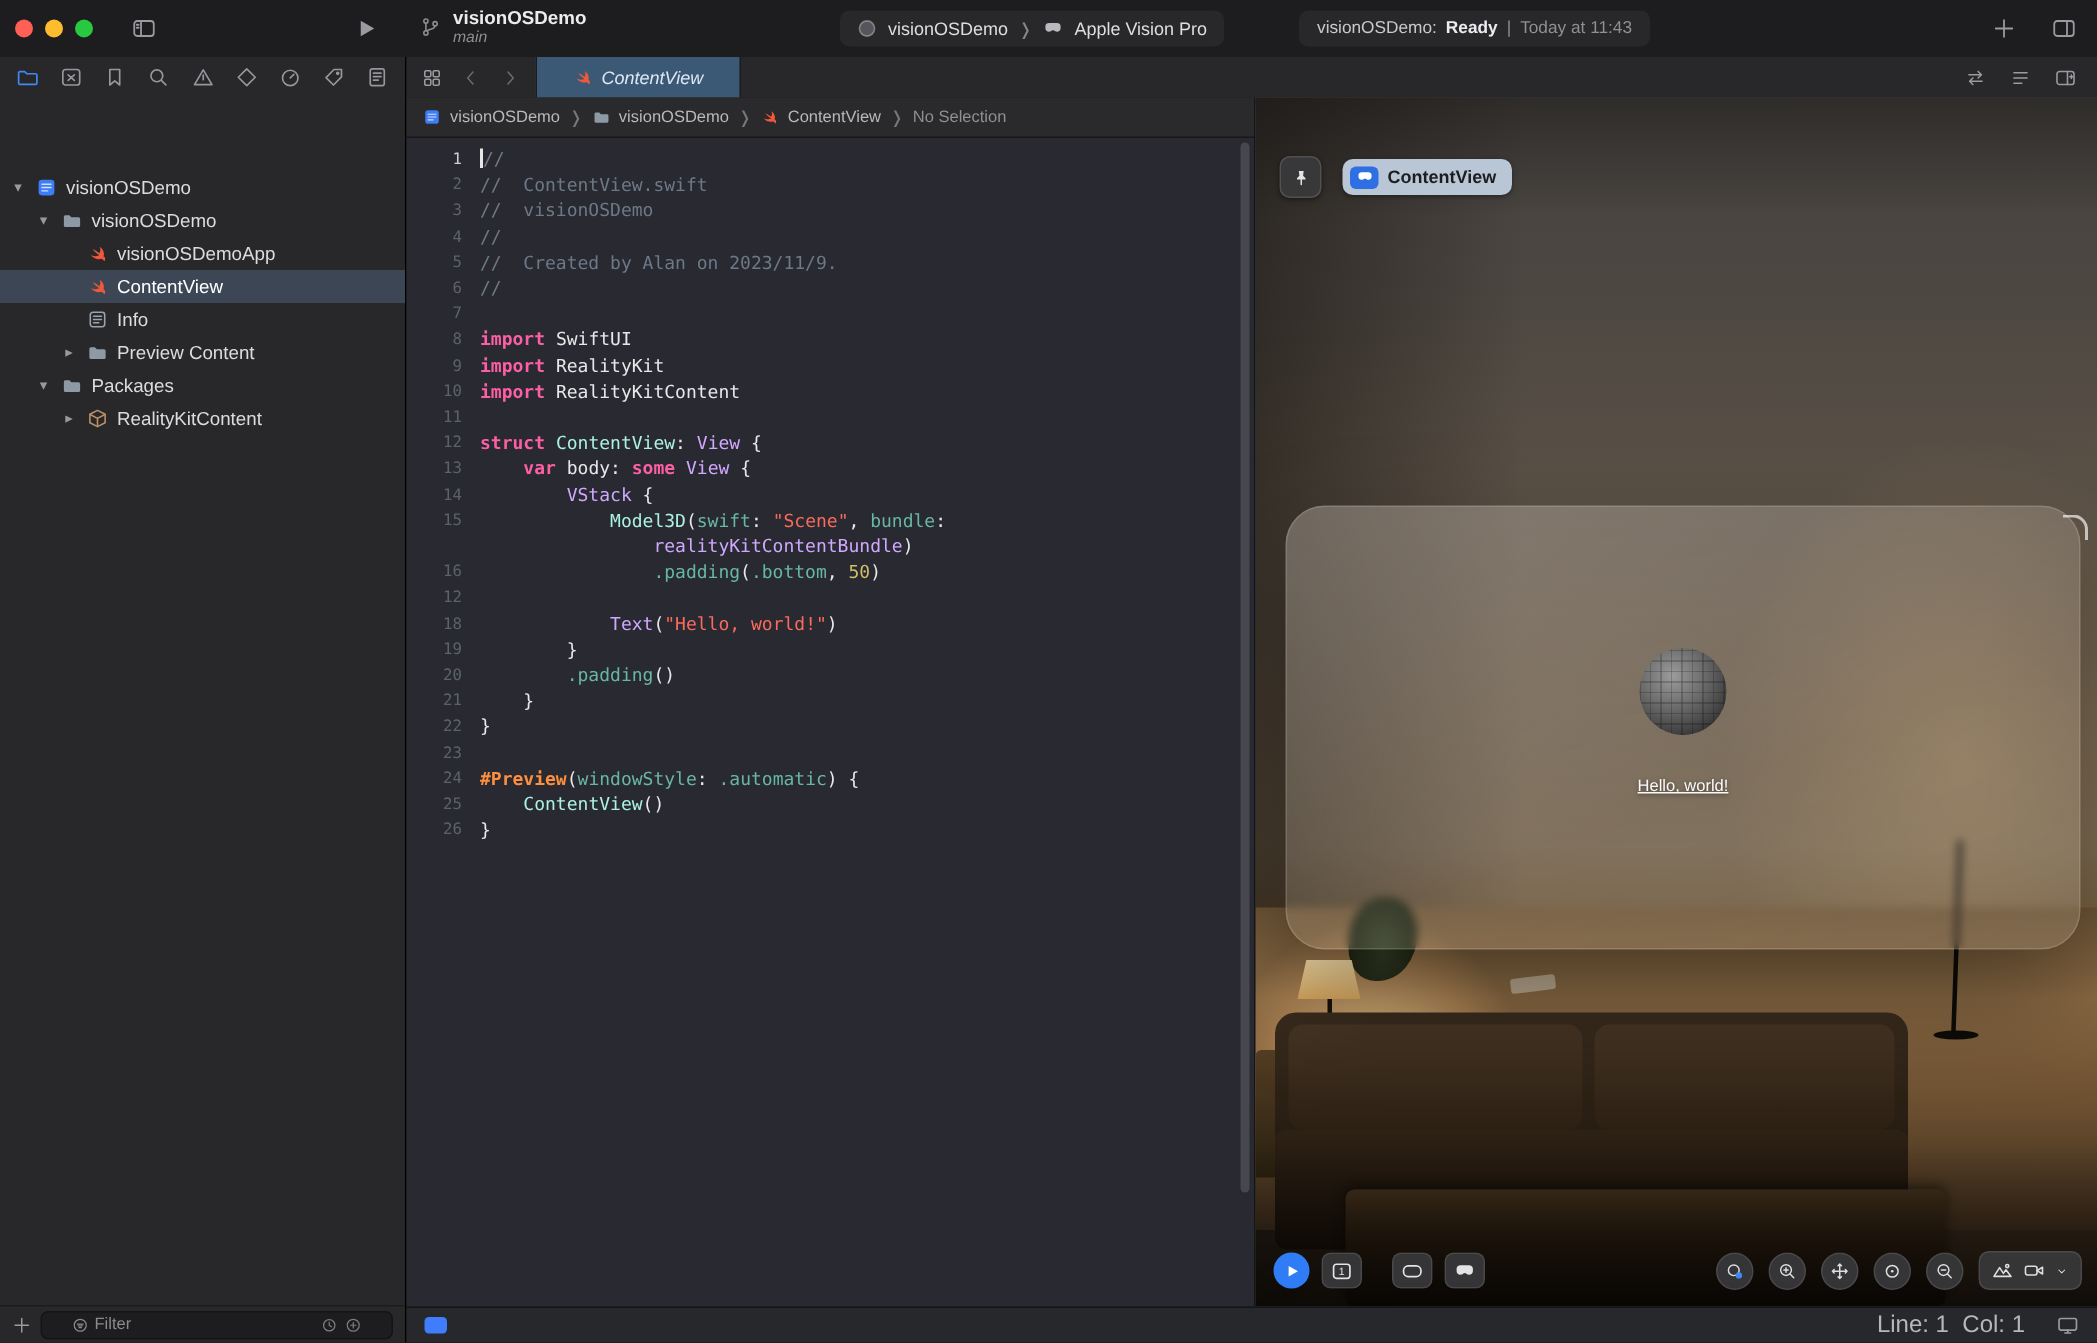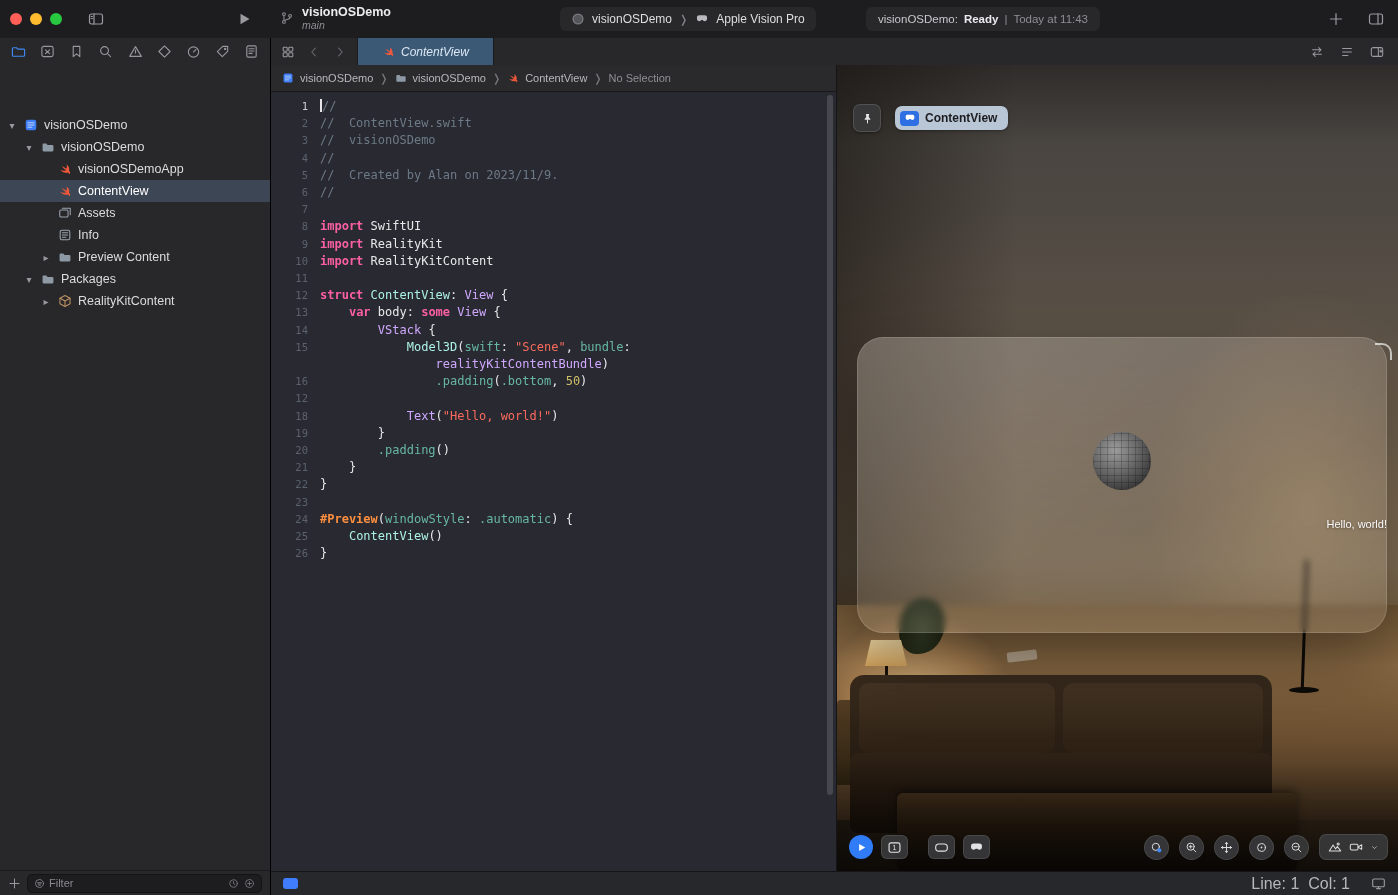--- a/index.html
+++ b/index.html
@@ -38,21 +38,21 @@
   .tree-row.sel{background:#3d4654;color:#fff;}
   .disc{width:12px;text-align:center;color:#98989d;font-size:10px;flex:none;}
   .t-ic{width:16px;flex:none;display:grid;place-items:center;}
   .t-ic svg{width:14px;height:14px;}
   .t-ic.folder{color:#8e99a6}.t-ic.assets,.t-ic.infolist{color:#9aa3ad}.t-ic.package{color:#bd9064}
   .t-label{white-space:nowrap;}
   .sidebar-bottom{position:absolute;left:0;right:0;bottom:0;height:24px;background:#28282a;border-top:1px solid #1b1b1d;
       display:flex;align-items:center;gap:6px;padding:0 8px;}
   .sb-plus{color:#9a9aa0}.sb-plus svg{width:13px;height:13px;}
   .filter-field{flex:1;height:17px;background:#1d1d1f;border:1px solid #141416;border-radius:5px;
-      display:flex;align-items:center;gap:4px;padding:0 6px;color:#8a8a8f;font-size:11px;}
+      display:flex;align-items:center;gap:4px;padding:0 20px;color:#8a8a8f;font-size:11px;}
   .filter-field svg{width:11px;height:11px;}
   .ff-right{margin-left:auto;display:flex;gap:5px;color:#7d7d82;}
 
   
   .tabbar{position:absolute;left:271px;right:0;top:38px;height:27px;background:#28282a;border-bottom:1px solid #18181a;
       display:flex;align-items:center;}
   .tab-icons-left{display:flex;gap:12px;padding:0 10px;color:#9a9aa0;}
   .tbi svg{width:14px;height:14px;}
   .tbi.dim{color:#6a6a6f;}
   .tab{height:27px;display:flex;align-items:center;gap:6px;padding:0 24px;background:#3b5875;color:#dce8f5;
@@ -112,22 +112,22 @@
   .vignette{left:0;right:0;bottom:0;height:110px;background:linear-gradient(transparent,rgba(0,0,0,.55));}
 
   .glass-window{position:absolute;left:20px;top:272px;width:530px;height:296px;border-radius:26px;
       background:linear-gradient(160deg,rgba(236,226,216,.30),rgba(192,182,172,.16) 60%,rgba(162,152,142,.22));
       box-shadow:0 30px 70px rgba(0,0,0,.38), inset 0 0 0 1px rgba(255,255,255,.14);backdrop-filter:blur(3px);}
   .sphere{position:absolute;left:50%;top:95px;width:58px;height:58px;margin-left:-29px;border-radius:50%;
       background:radial-gradient(circle at 38% 32%,#9c9c9c,#6b6b6b 40%,#3c3c3c 75%,#202020 100%);}
   .sphere::before{content:"";position:absolute;inset:0;border-radius:50%;opacity:.5;
       background:repeating-linear-gradient(0deg,rgba(0,0,0,.38) 0 1px,transparent 1px 7px),
                  repeating-linear-gradient(90deg,rgba(0,0,0,.38) 0 1px,transparent 1px 7px);}
-  .hello{position:absolute;left:0;right:0;top:181px;text-align:right;color:#fafafa;font-size:11px;
-      text-shadow:0 1px 3px rgba(0,0,0,.45);}
+  .hello{position:absolute;left:0;right:0;top:181px;text-align:center;color:#fafafa;font-size:11px;
+      text-shadow:0 1px 3px rgba(0,0,0,.45);text-decoration:underline;}
   .win-handle{position:absolute;right:-5px;top:6px;width:15px;height:15px;border-top:2px solid rgba(255,255,255,.65);
       border-right:2px solid rgba(255,255,255,.65);border-top-right-radius:10px;}
 
   .canvas-topbar{position:absolute;left:16px;top:39px;display:flex;align-items:center;gap:14px;}
   .pin-btn{width:26px;height:26px;border-radius:7px;background:rgba(57,57,59,.93);border:1px solid rgba(255,255,255,.13);
       color:#e5e5e7;display:grid;place-items:center;box-shadow:0 1px 3px rgba(0,0,0,.4);}
   .pin-btn svg{width:13px;height:13px;}
   .preview-pill{height:24px;border-radius:7px;background:#b9c6d6;display:flex;align-items:center;gap:6px;
       padding:0 11px 0 5px;color:#1d1d1f;font-size:12px;font-weight:bold;box-shadow:0 1px 3px rgba(0,0,0,.35);}
   .pill-goggles{width:19px;height:15px;border-radius:4px;background:#2e6fe4;color:#fff;display:grid;place-items:center;}
@@ -316,30 +316,20 @@
         <span class="t-label">visionOSDemoApp</span>
       </div>
       <div class="tree-row sel" style="padding-left: 40px;">
         <span class="disc"></span>
         <span class="t-ic swift">
           <svg viewBox="0 0 16 16" width="14" height="14" fill="none" stroke="currentColor" stroke-width="1.2" stroke-linecap="round" stroke-linejoin="round">
             <path d="M12.6 10.2c.9-2.6-.2-5.6-2.9-7.4.8 1.8.6 3.7-.4 5C8 6.6 6.3 5.4 4.2 4.6c1.5 2 3.4 3.7 5.3 4.8-2.1.9-4.5.8-6.6-.3 1.9 2.6 5.2 3.8 8.1 2.9.9.3 1.7 1 2.2 1.9.7-1 .8-2.1.4-3z" fill="#f0583b" stroke="none"></path>
           </svg>
         </span>
         <span class="t-label">ContentView</span>
-      </div>
-      <div class="tree-row" style="padding-left: 40px;">
-        <span class="disc"></span>
-        <span class="t-ic assets">
-          <svg viewBox="0 0 16 16" width="14" height="14" fill="none" stroke="currentColor" stroke-width="1.2" stroke-linecap="round" stroke-linejoin="round">
-            <rect x="2" y="4.5" width="9.5" height="8" rx="1.5"></rect>
-            <path d="M5 2.5h9v7.5"></path>
-          </svg>
-        </span>
-        <span class="t-label">Assets</span>
       </div>
       <div class="tree-row" style="padding-left: 40px;">
         <span class="disc"></span>
         <span class="t-ic infolist">
           <svg viewBox="0 0 16 16" width="14" height="14" fill="none" stroke="currentColor" stroke-width="1.2" stroke-linecap="round" stroke-linejoin="round">
             <rect x="2.5" y="2.5" width="11" height="11" rx="2"></rect>
             <path d="M5 5.5h6M5 8h6M5 10.5h4"></path>
           </svg>
         </span>
         <span class="t-label">Info</span>

